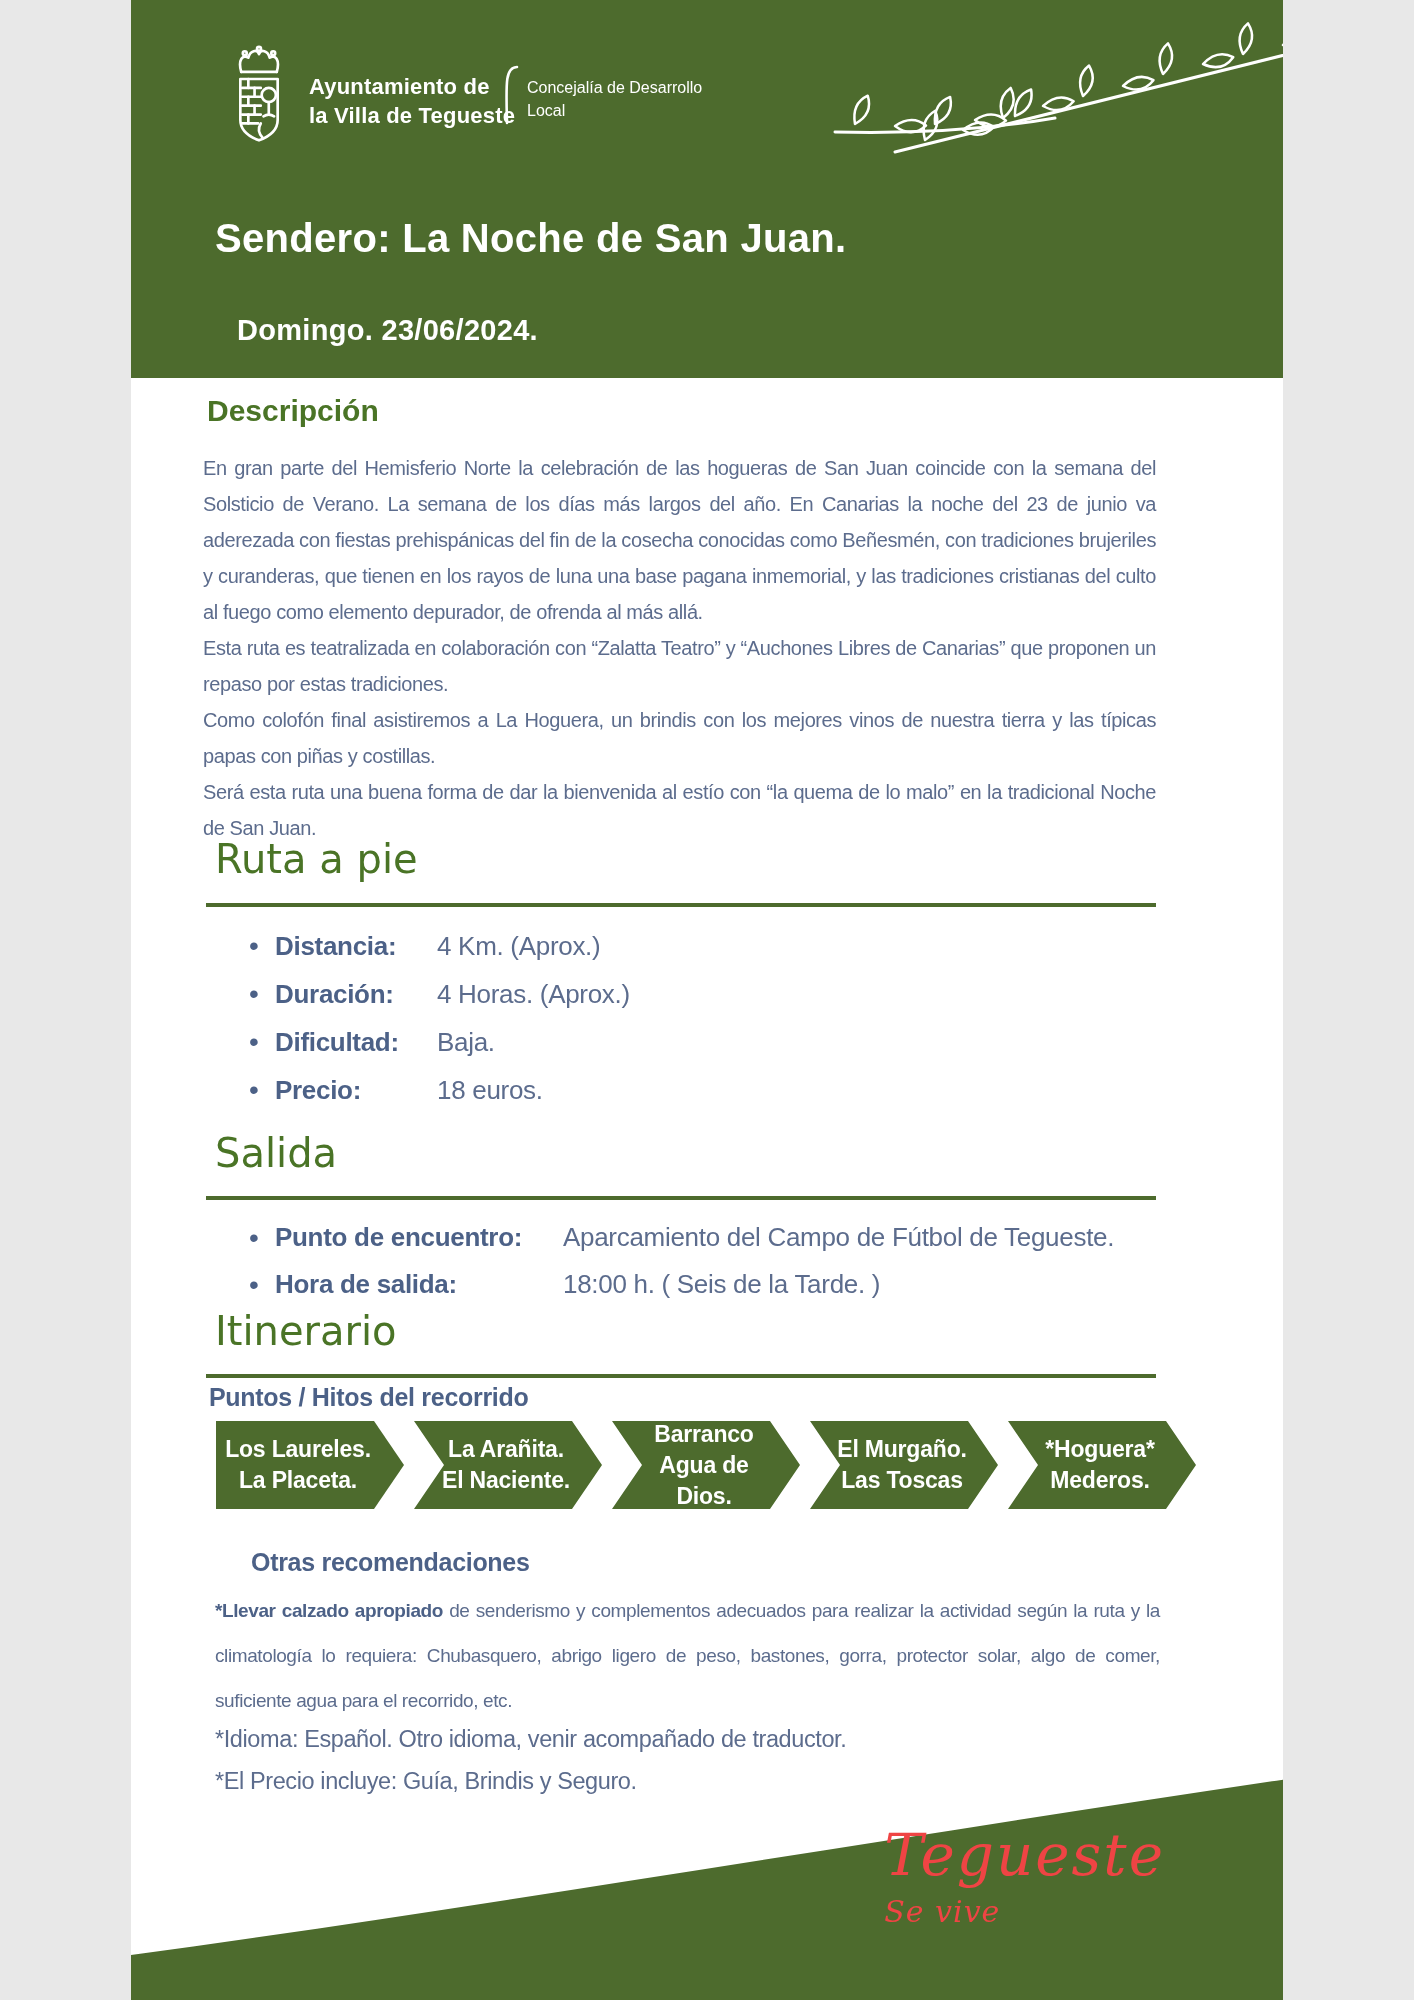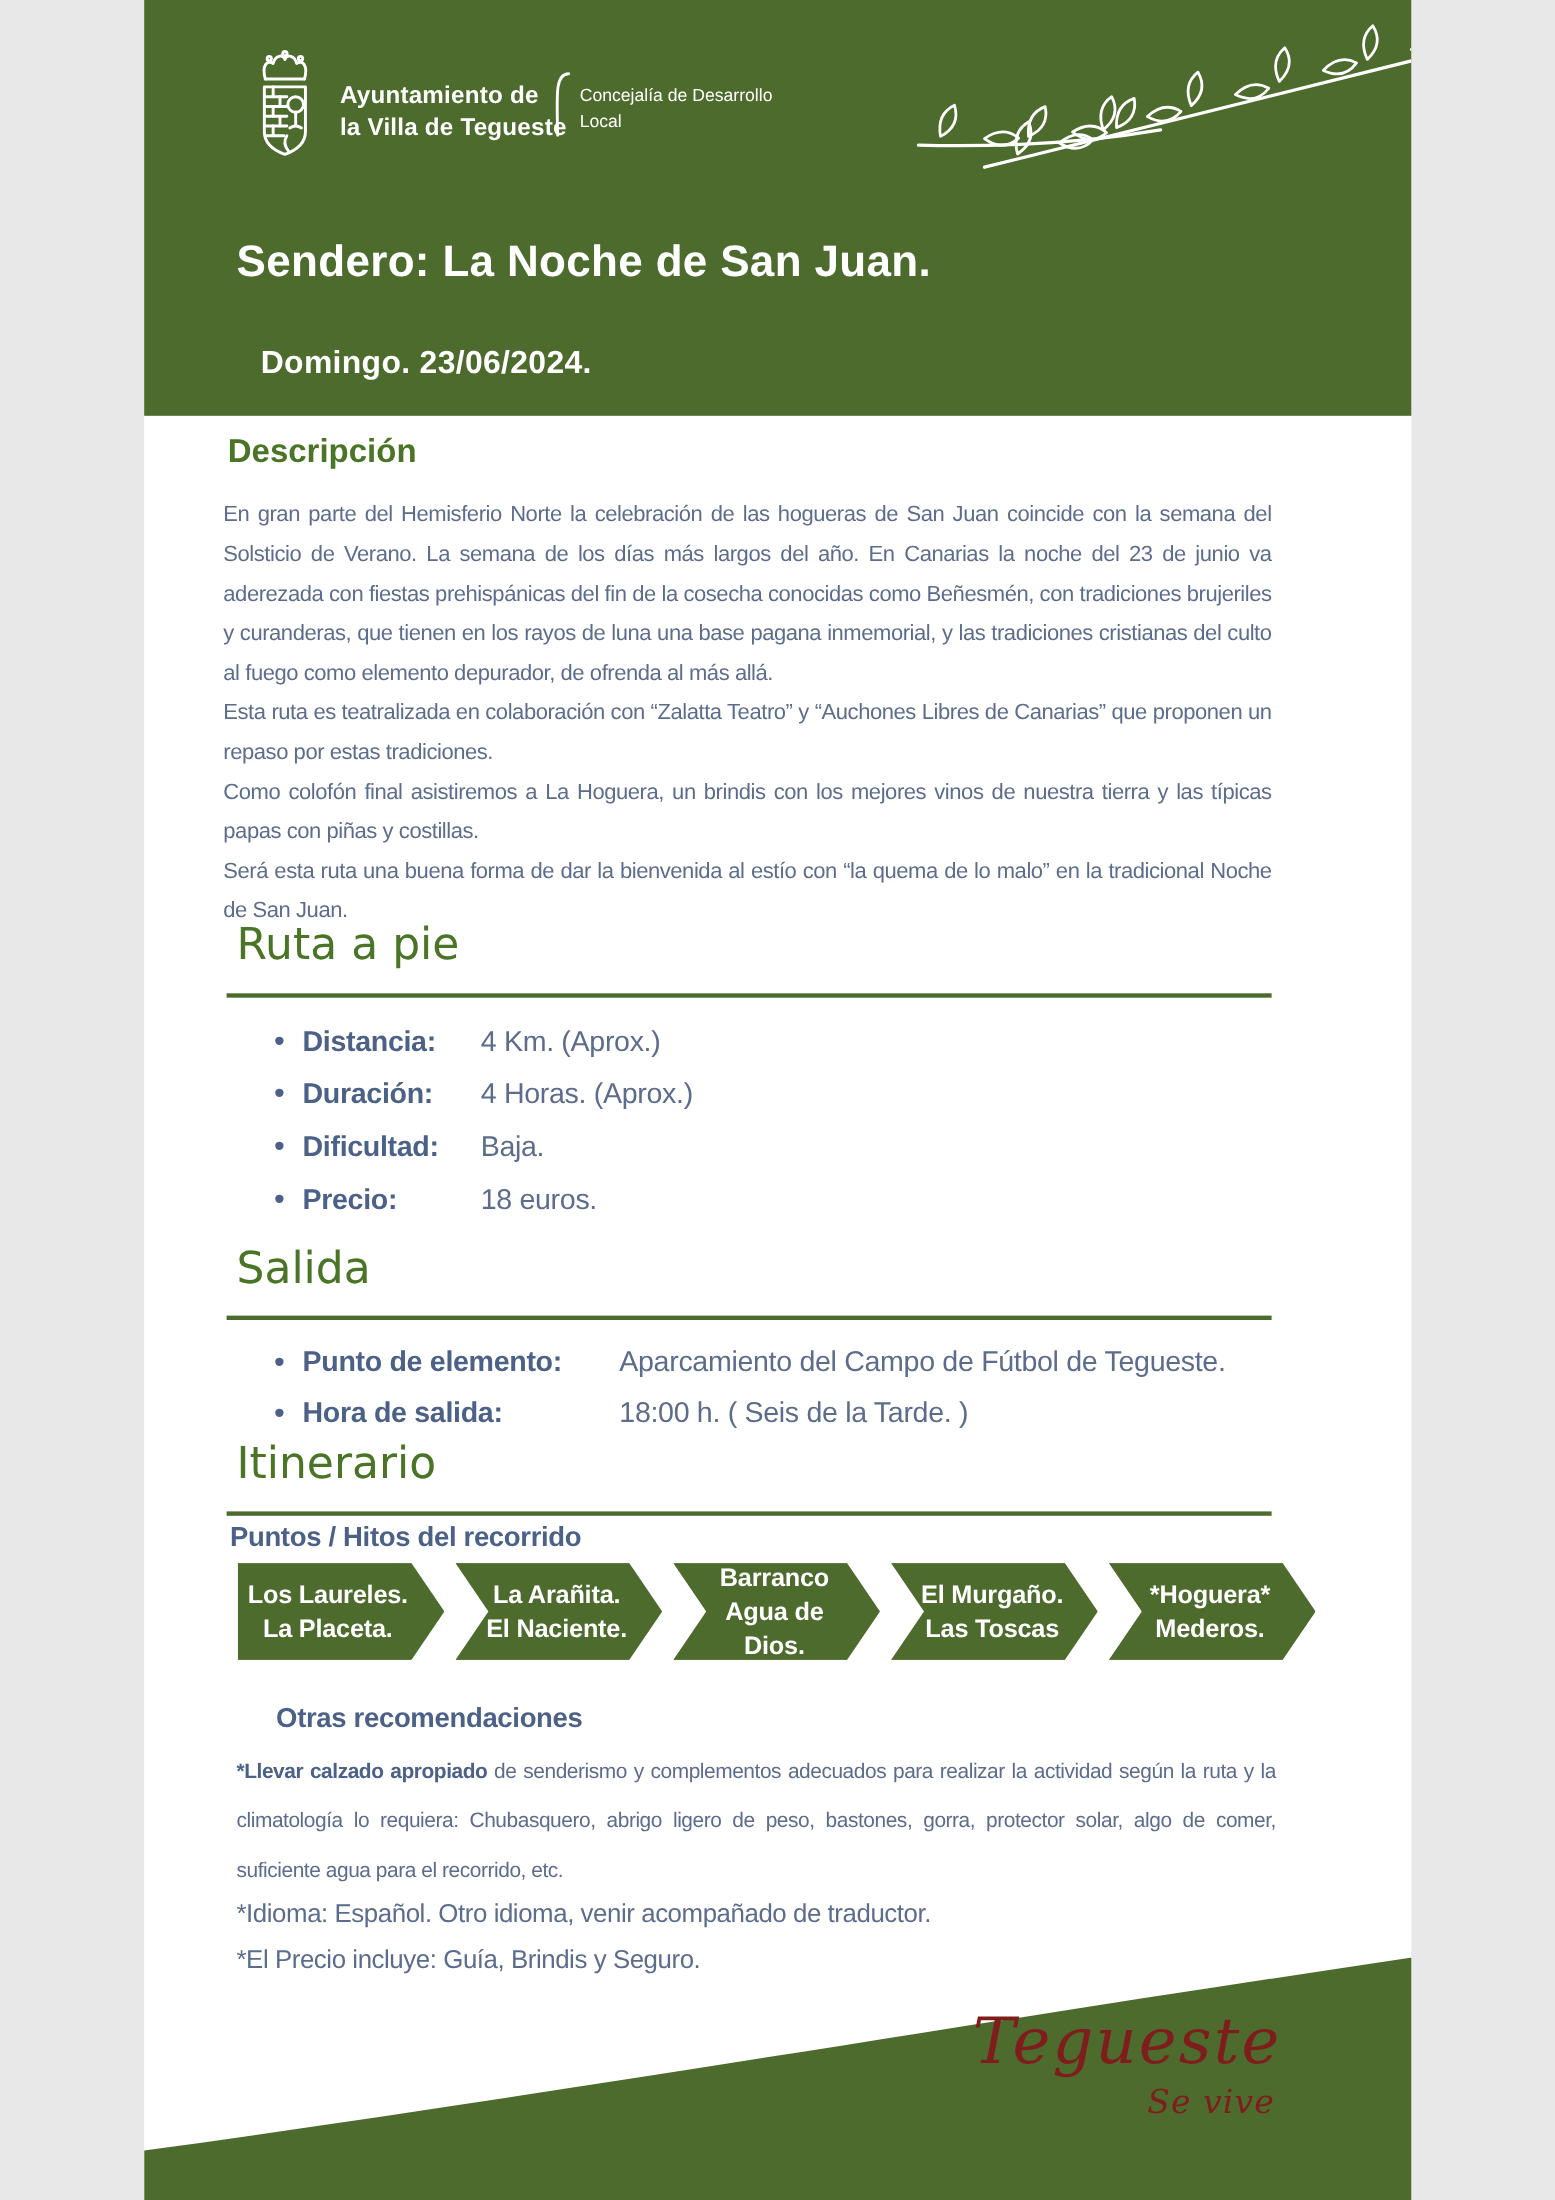--- a/index.html
+++ b/index.html
@@ -58,21 +58,21 @@
   .otras-heading{position:absolute;left:84px;top:1548px;color:var(--label);font-weight:bold;font-size:25px;letter-spacing:-0.3px;margin-left:36px;}
   .reco-lead{position:absolute;left:84px;top:1588px;width:945px;color:var(--body);
     font-size:19px;letter-spacing:-0.4px;line-height:45px;text-align:justify;}
   .reco-lead .lead-bold{color:var(--label);font-weight:bold;}
   .note{position:absolute;left:84px;color:var(--body);font-size:23.5px;letter-spacing:-0.4px;}
   .note1{top:1726px;}
   .note2{top:1768px;}
 
   
   .footer-curve{position:absolute;left:0;top:1730px;width:1414px;height:270px;}
-  .teg-logo{position:absolute;right:118px;top:1826px;color:#7f1d1d;text-align:right;}
+  .teg-logo{position:absolute;right:118px;top:1826px;color:#ef4444;text-align:left;}
   .teg-script{position:relative;font-family:"DejaVu Serif",serif;font-style:italic;font-size:58px;letter-spacing:2px;line-height:1;}
   .teg-leaf{position:absolute;left:-18px;top:-16px;width:34px;height:30px;}
   .teg-tagline{font-family:"DejaVu Serif",serif;font-style:italic;font-size:30px;margin-top:10px;padding-right:6px;letter-spacing:1px;}
 </style>
 </head>
 <body>
 
 <div class="page">
 
   <div class="header-band">
@@ -169,21 +169,21 @@
       <span class="blabel">Precio:</span>
       <span class="bvalue">18 euros.</span>
     </div>
   </div>
 
   <div class="sec-heading" style="top:1130px;">Salida</div>
   <div class="rule" style="top:1196px;"></div>
   <div class="blist salida" style="top:1214px;">
     <div class="brow">
       <span class="bdot">•</span>
-      <span class="blabel">Punto de elemento:</span>
+      <span class="blabel">Punto de encuentro:</span>
       <span class="bvalue">Aparcamiento del Campo de Fútbol de Tegueste.</span>
     </div>
     <div class="brow">
       <span class="bdot">•</span>
       <span class="blabel">Hora de salida:</span>
       <span class="bvalue">18:00 h. ( Seis de la Tarde. )</span>
     </div>
   </div>
 
   <div class="sec-heading" style="top:1308px;">Itinerario</div>

